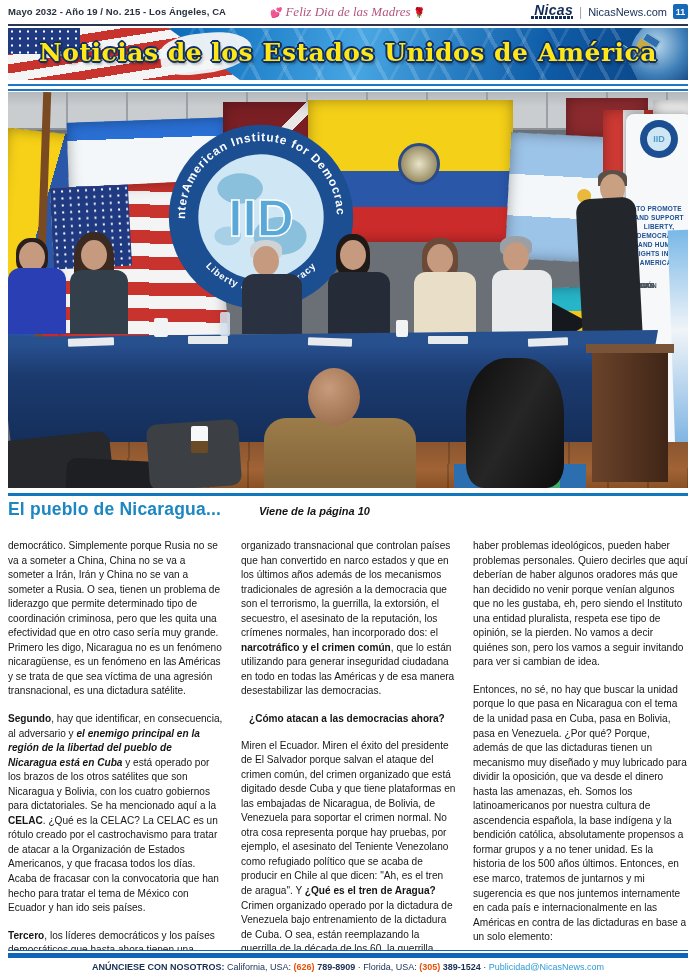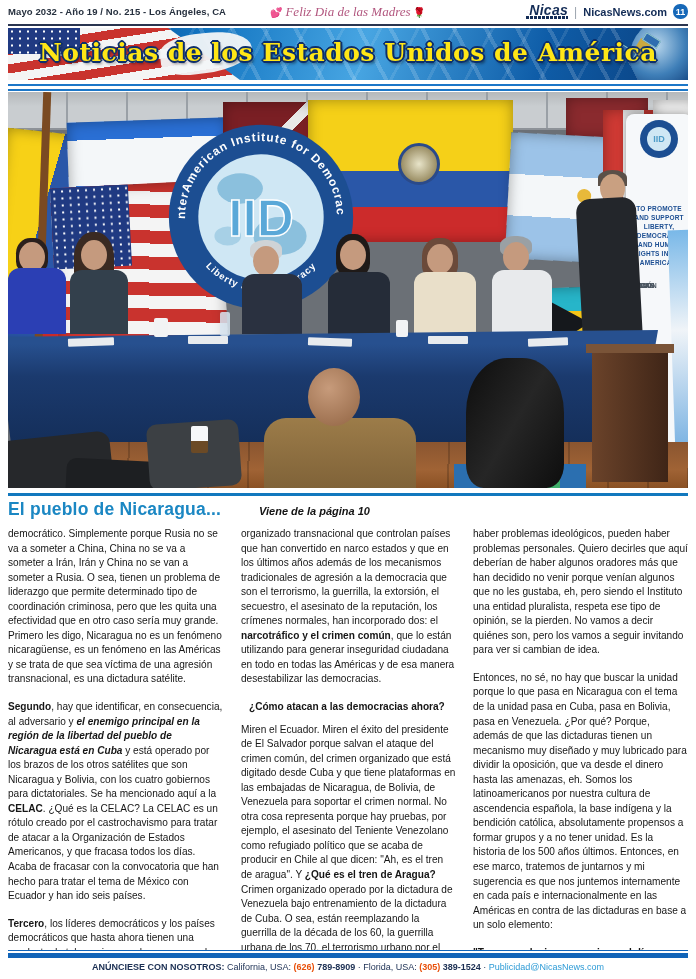--- a/index.html
+++ b/index.html
@@ -8,23 +8,23 @@
   
   .header{position:absolute;left:8px;top:3px;width:680px;height:20px;}
   .issue-info{position:absolute;left:0;top:3px;font-size:9.5px;font-weight:bold;color:#26303e;letter-spacing:.1px;}
   .holiday{position:absolute;left:50%;top:1px;transform:translateX(-50%);white-space:nowrap;
            font-family:Liberation Serif, serif;font-style:italic;font-size:13px;color:#b2577f;}
   .holiday .hicon{font-style:normal;font-size:10px;color:#d46a8e;}
   .brand-area{position:absolute;right:0;top:1px;display:flex;align-items:center;gap:6px;}
   .brand{font-size:14px;font-weight:bold;font-style:italic;color:#132c56;letter-spacing:.3px;line-height:11px;text-align:right;}
   .brand-bar{height:3px;width:42px;margin-left:auto;background:repeating-linear-gradient(90deg,#132c56 0 3px,#fff 3px 4px);}
   .brand-sep{color:#9aa3ad;font-size:12px;}
-  .site{font-size:11px;font-weight:bold;color:#132c56;}
+  .site{font-size:11px;font-weight:normal;color:#132c56;}
   .page-num{width:15px;height:15px;background:#1668b8;color:#fff;font-size:9px;font-weight:bold;
-            display:flex;align-items:center;justify-content:center;border-radius:7px;}
+            display:flex;align-items:center;justify-content:center;border-radius:2px;}
   .header-rule{position:absolute;left:8px;top:24px;width:680px;height:2px;background:#2a3550;}
   
   .banner{position:absolute;left:8px;top:28px;width:680px;height:52px;overflow:hidden;
           background:linear-gradient(105deg,#0a3c78,#1173c0 28%,#47a5e2 52%,#0f5da8 78%,#0a3f7e);}
   .banner-lattice{position:absolute;inset:0;
       background:repeating-linear-gradient(62deg,transparent 0 24px,rgba(255,255,255,.16) 24px 28px),
                  repeating-linear-gradient(-62deg,transparent 0 30px,rgba(255,255,255,.10) 30px 33px);}
   .banner-flag{position:absolute;left:0;top:0;width:232px;height:52px;
       background:repeating-linear-gradient(171deg,#c9332e 0 9px,#f4f4f4 9px 18px);
       clip-path:polygon(0 0,160px 0,232px 52px,0 52px);}
@@ -145,21 +145,21 @@
   .woman-shoulder{left:446px;top:372px;width:132px;height:26px;background:#2b6fb0;}
   .woman-pattern{left:530px;top:372px;width:22px;height:24px;background:#3fae6a;}
   
   .photo-rule{position:absolute;left:8px;top:493px;width:680px;height:3px;background:#1278be;}
   .headline-row{position:absolute;left:8px;top:499px;display:flex;align-items:baseline;gap:27px;}
   .headline{font-size:17.5px;font-weight:bold;color:#1b87c3;letter-spacing:.2px;}
   .continuation{font-size:11px;font-weight:bold;font-style:italic;color:#141414;margin-left:11px;}
   .columns{position:absolute;left:8px;top:527px;width:680px;height:423px;overflow:hidden;}
   .col{position:absolute;top:0;width:215px;font-size:10.1px;line-height:14.55px;color:#161616;}
   .col-1{left:0;} .col-2{left:233px;} .col-3{left:465px;}
-  .col p{margin:0 0 13px 0;}
+  .col p{margin:12px 0 13px 0;}
   .col p.tight{margin:8px;}
   
   .bottom-bar{position:absolute;left:8px;top:950px;width:680px;height:8px;
       border-top:1px solid #1164b8;}
   .bottom-bar-inner{margin-top:2px;height:5px;background:#1164b8;}
   .footer{position:absolute;left:0;top:962px;width:696px;text-align:center;font-size:9px;color:#1a2e52;}
 </style>
 </head>
 <body>
 

